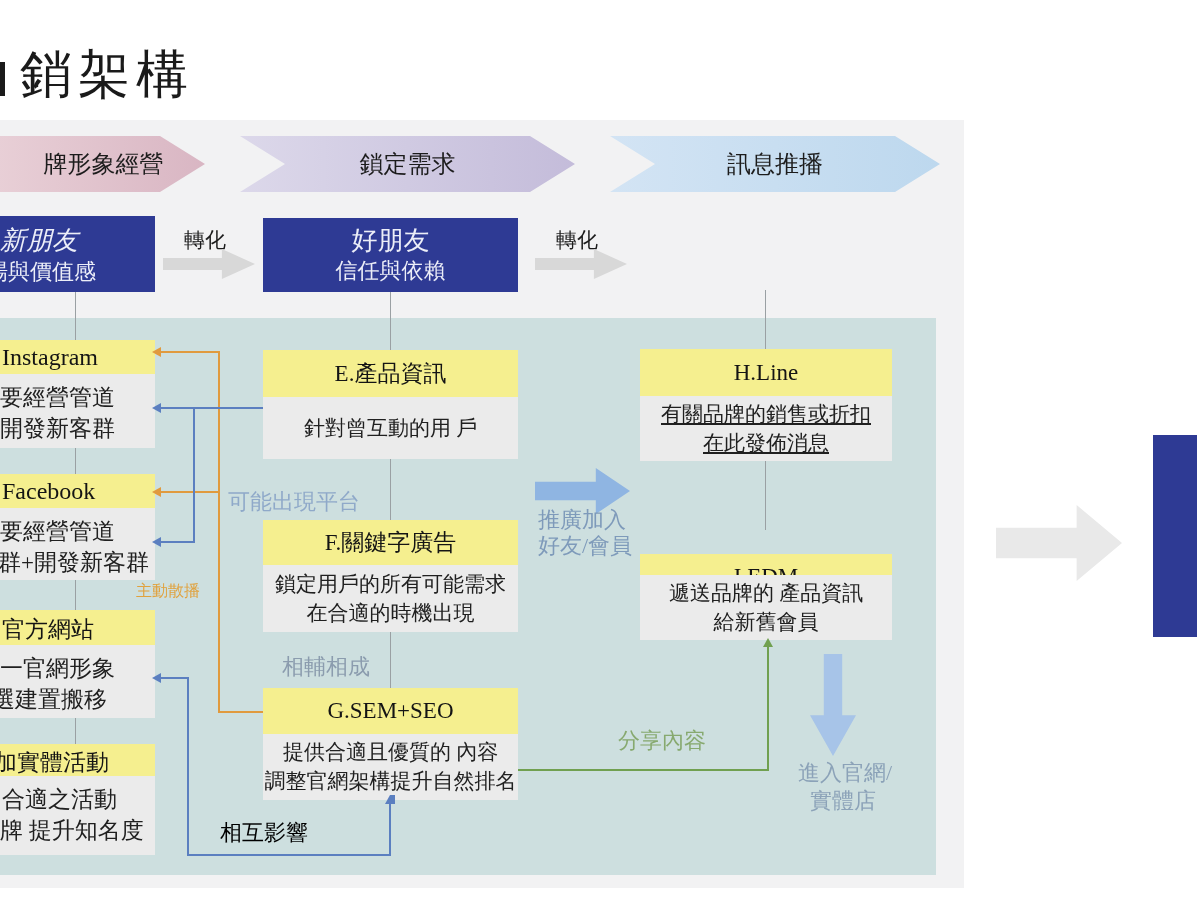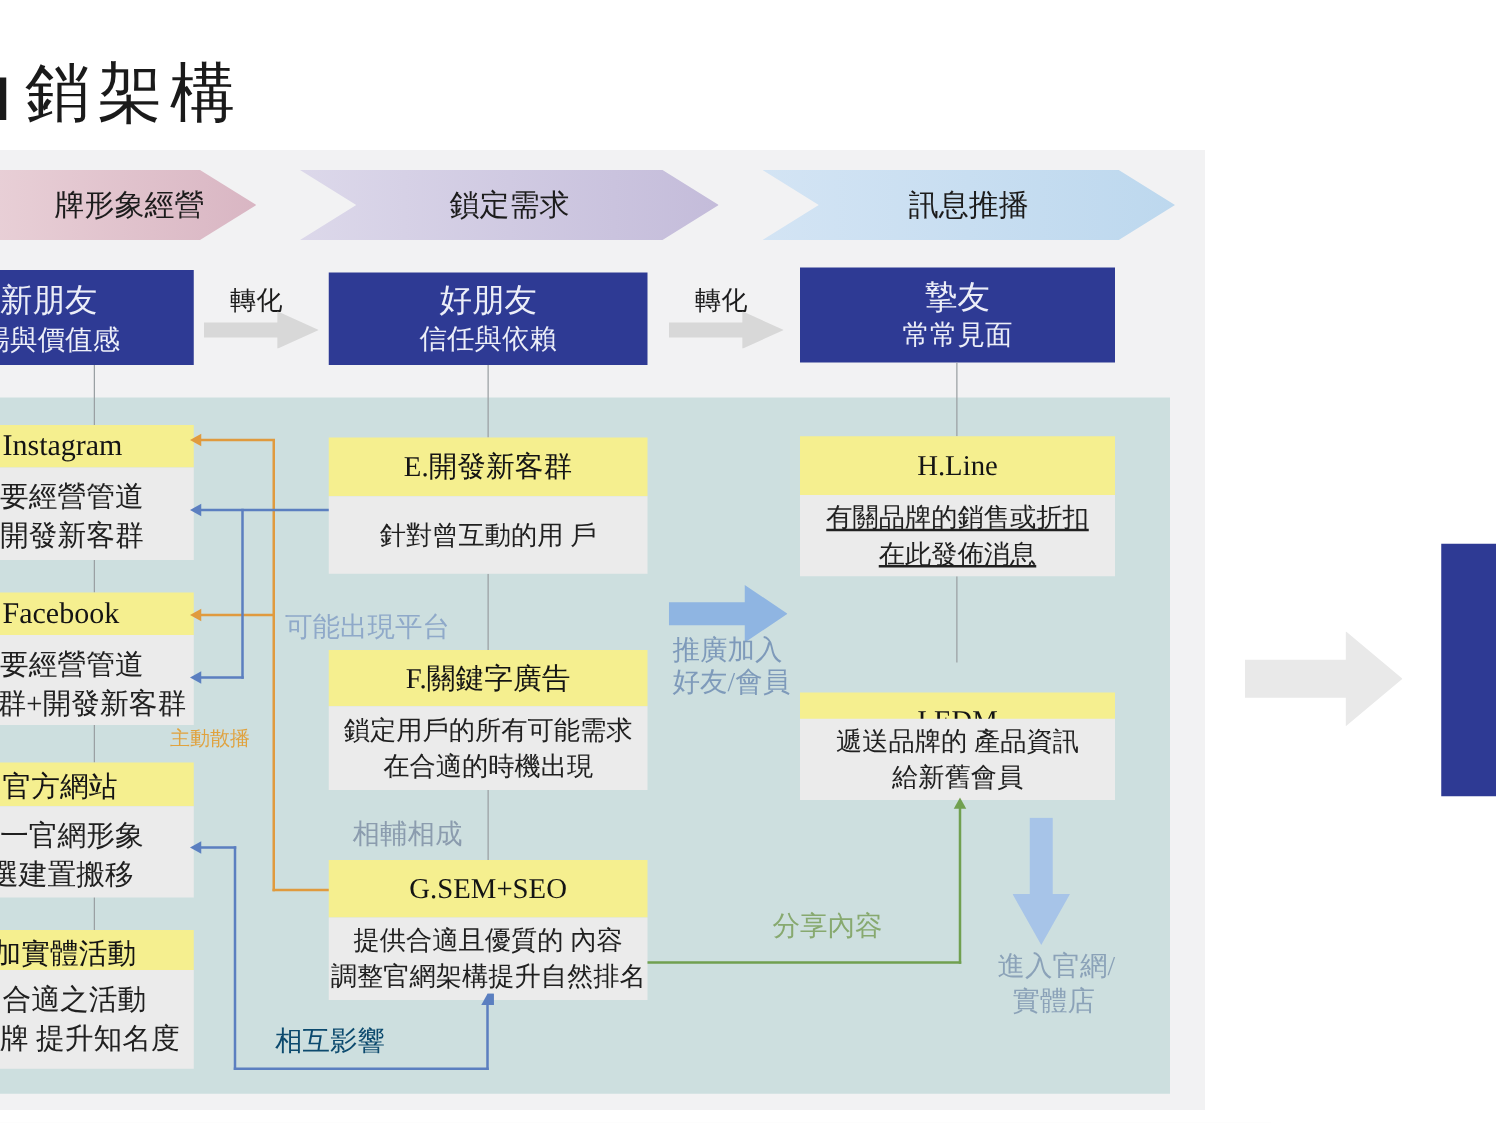--- a/index.html
+++ b/index.html
@@ -46,21 +46,21 @@
   .ah-up.blue{background:none;border-bottom-color:#5b7fc0;}
   .ah-up.green{background:none;border-bottom-color:#70a050;}
   
   .blk-right{clip-path:polygon(0 30%,64% 30%,64% 0,100% 50%,64% 100%,64% 70%,0 70%);}
   .blk-down{clip-path:polygon(30% 0,70% 0,70% 60%,100% 60%,50% 100%,0 60%,30% 60%);}
   
   .lbl{font-size:22px;white-space:nowrap;}
   .lbl.c-blue{color:#8fa9c9;}
   .lbl.c-orange{color:#e0a23e;font-size:16px;}
   .lbl.c-steel{color:#8b9cae;}
-  .lbl.c-peri{color:#0c4a6e;}
+  .lbl.c-peri{color:#000000;}
   .lbl.c-slate{color:#7e9aba;}
   .lbl.c-green{color:#87a96f;}
   .lbl.c-gblue{color:#8ba2b8;}
   .title{font-size:52px;color:#1a1a1a;letter-spacing:6px;}
   .trans-lbl{font-size:21px;color:#1c1c1c;}
 </style>
 </head>
 <body>
 
 <div id="stage">
@@ -75,30 +75,26 @@
     <span style="margin-left:87px;">牌形象經營</span>
   </div>
   <div class="abs banner lav" style="left:240px;top:136px;width:335px;height:56px;">
     <span>鎖定需求</span>
   </div>
   <div class="abs banner blue" style="left:610px;top:136px;width:330px;height:56px;">
     <span>訊息推播</span>
   </div>
 
   <div class="abs stage-box" style="left:-100px;top:216px;width:255px;height:76px;">
-    <div class="t1 abs" style="left:100px;top:9px;white-space:nowrap;">新朋友</div>
+    <div class="t1 abs" style="left:100px;top:9px;white-space:nowrap;font-style:italic;">新朋友</div>
     <div class="t2 abs" style="left:86px;top:42px;white-space:nowrap;">場與價值感</div>
   </div>
   <div class="abs stage-box" style="left:263px;top:218px;width:255px;height:74px;display:flex;flex-direction:column;align-items:center;justify-content:center;">
     <div class="t1">好朋友</div>
     <div class="t2">信任與依賴</div>
-  </div>
-  <div class="abs stage-box" style="left:640px;top:214px;width:252px;height:76px;display:flex;flex-direction:column;align-items:center;justify-content:center;">
-    <div class="t1">摯友</div>
-    <div class="t2">常常見面</div>
   </div>
 
   <div class="abs trans-lbl" style="left:184px;top:226px;">轉化</div>
   <div class="abs blk-right" style="left:163px;top:249px;width:92px;height:30px;background:#d8d8d8;"></div>
   <div class="abs trans-lbl" style="left:556px;top:226px;">轉化</div>
   <div class="abs blk-right" style="left:535px;top:249px;width:92px;height:30px;background:#d8d8d8;"></div>
 
   <div class="abs vline" style="left:75px;top:292px;height:48px;"></div>
   <div class="abs vline" style="left:75px;top:440px;height:34px;"></div>
   <div class="abs vline" style="left:75px;top:572px;height:38px;"></div>
@@ -134,21 +130,21 @@
   </div>
 
   <div class="abs card-hd left" style="left:-100px;top:744px;width:255px;height:32px;">
     <span style="margin-left:94px;margin-top:3px;">加實體活動</span>
   </div>
   <div class="abs card-bd left" style="left:-100px;top:776px;width:255px;height:71px;">
     <span style="margin-left:102px;">合適之活動</span>
     <span style="margin-left:100px;">牌 提升知名度</span>
   </div>
 
-  <div class="abs card-hd" style="left:263px;top:350px;width:255px;height:47px;">E.開發新客群</div>
+  <div class="abs card-hd" style="left:263px;top:350px;width:255px;height:47px;">E.產品資訊</div>
   <div class="abs card-bd" style="left:263px;top:397px;width:255px;height:62px;">
     <span>針對曾互動的用 戶</span>
   </div>
 
   <div class="abs card-hd" style="left:263px;top:520px;width:255px;height:45px;">F.關鍵字廣告</div>
   <div class="abs card-bd" style="left:263px;top:565px;width:255px;height:67px;">
     <span>鎖定用戶的所有可能需求</span>
     <span>在合適的時機出現</span>
   </div>
 

